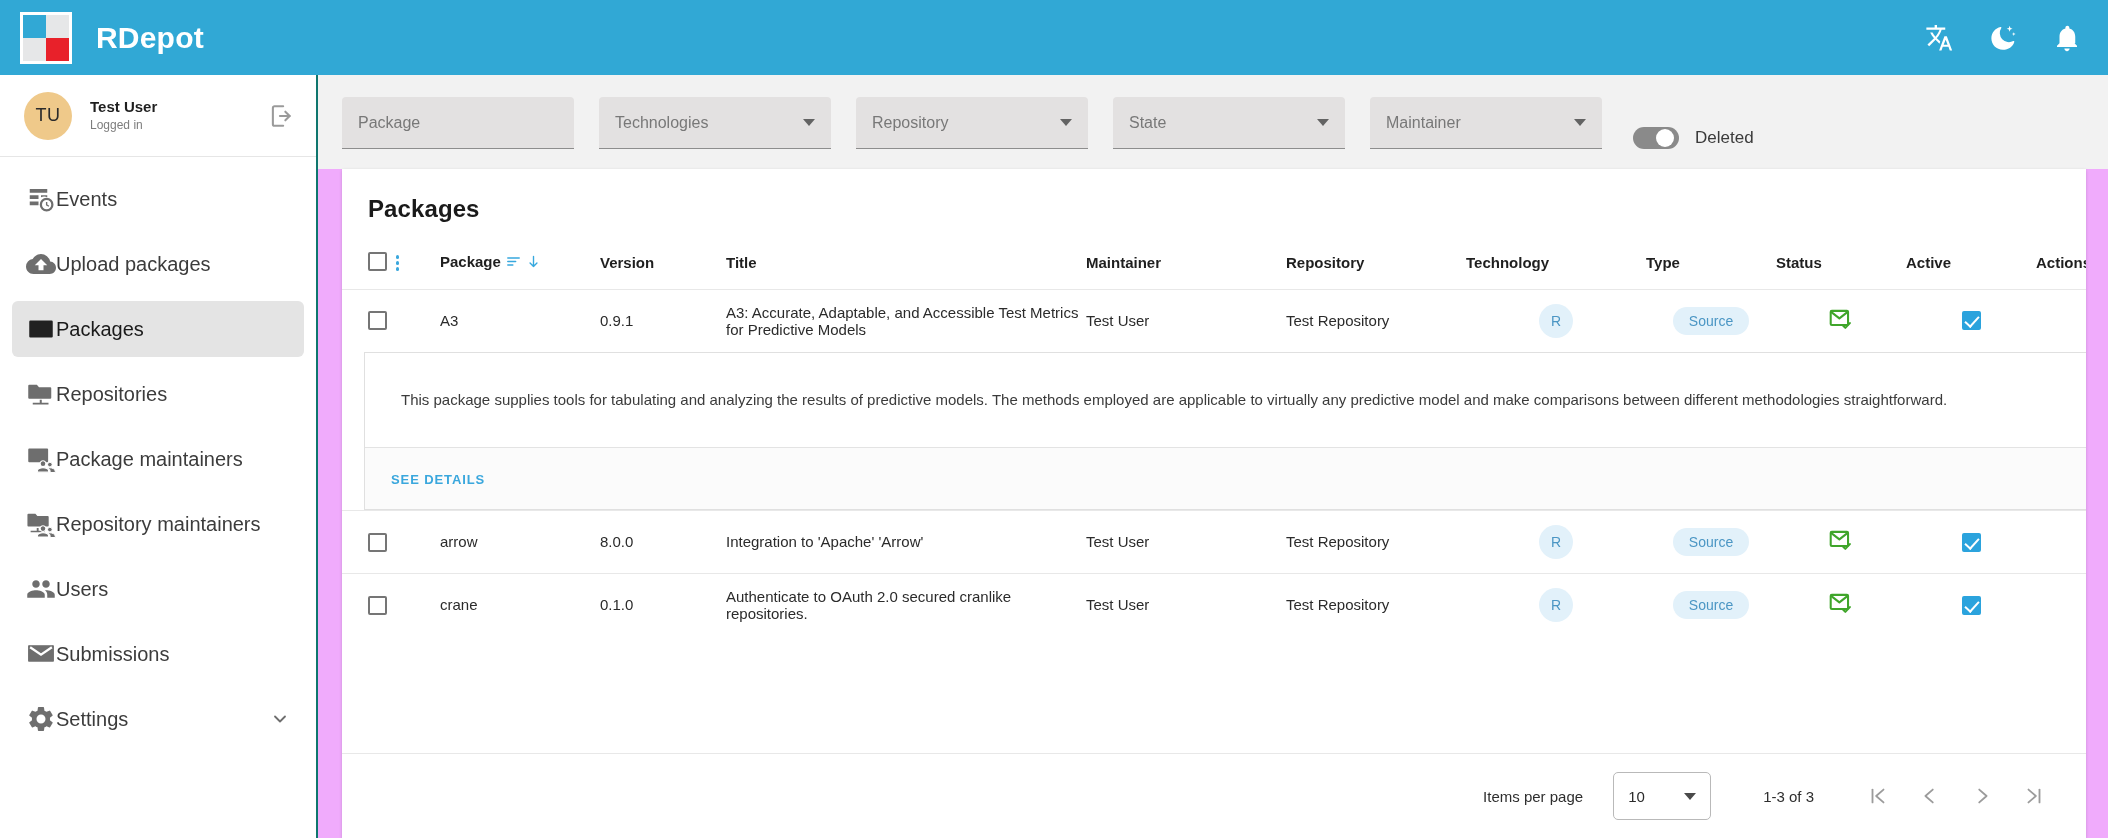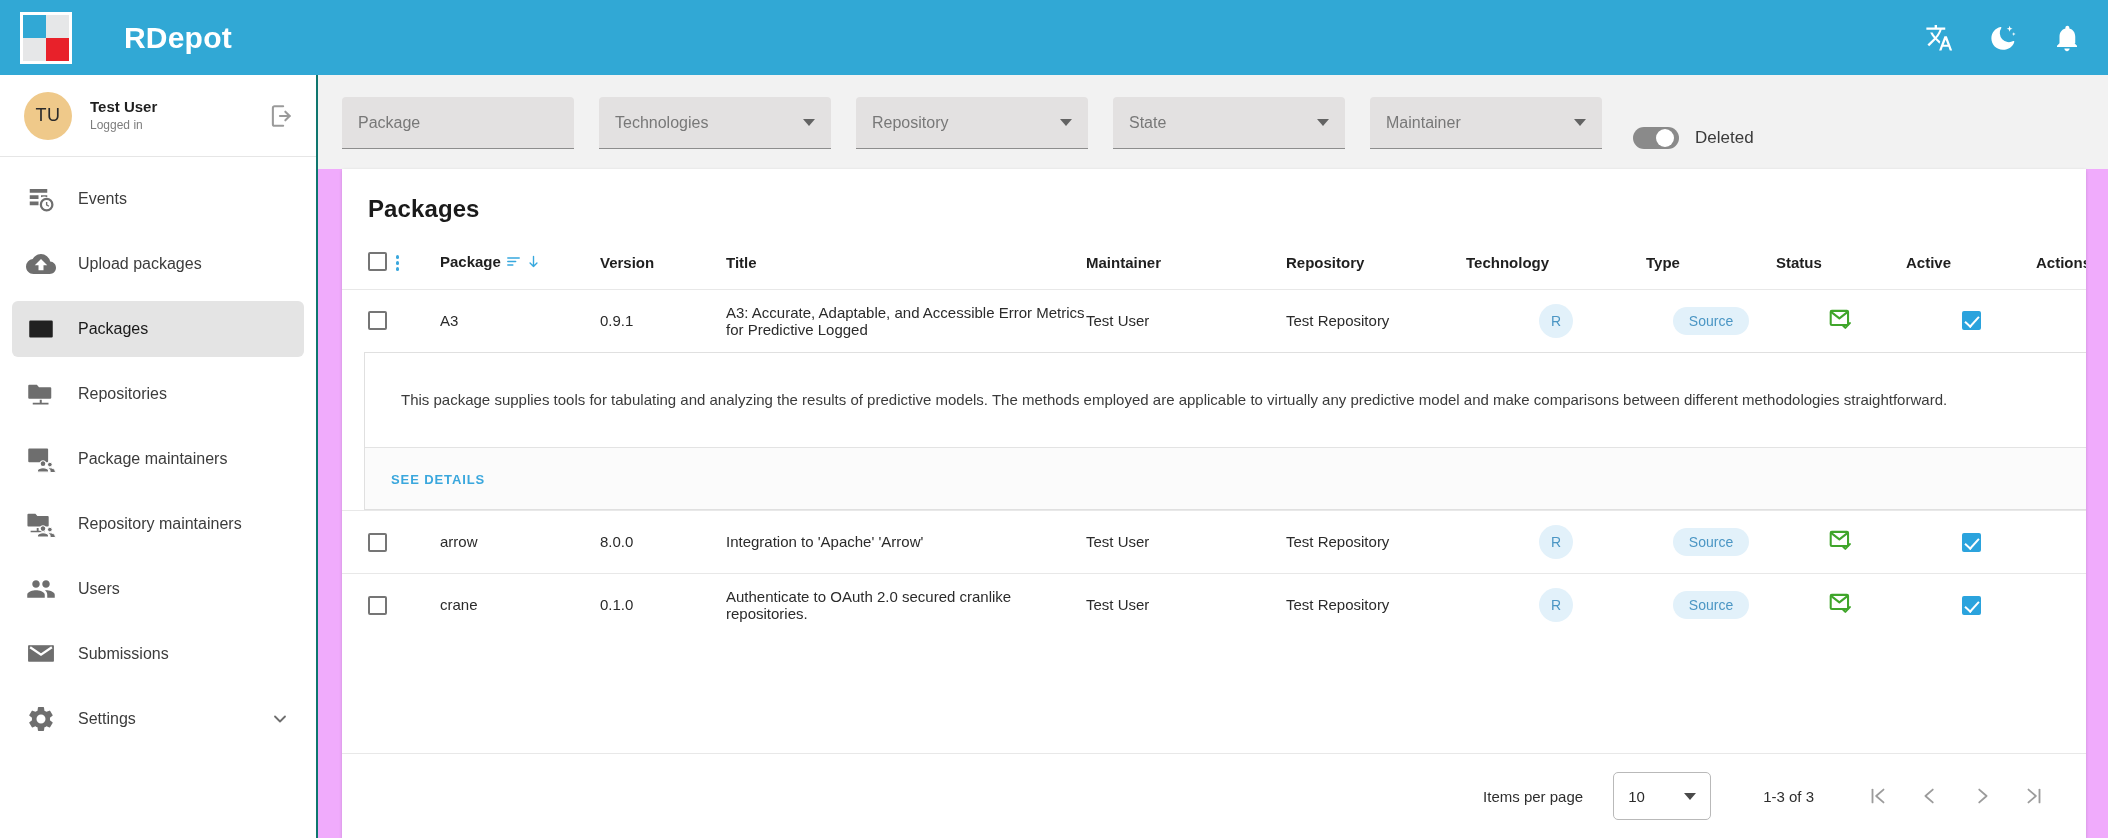--- a/index.html
+++ b/index.html
@@ -13,21 +13,20 @@
   }
   .app { position: relative; width: 2108px; height: 838px; display: flex; flex-direction: column; }
 
   
   .topbar {
     height: 75px; min-height: 75px;
     background: #31a8d5;
     display: flex; align-items: center;
     padding: 0 26px 0 20px;
     color: #ffffff;
-    gap: 28px;
   }
   .logo-mark {
     width: 52px; height: 52px;
     display: grid;
     grid-template-columns: 1fr 1fr;
     grid-template-rows: 1fr 1fr;
     border: 3px solid #ffffff;
     flex: 0 0 auto;
   }
   .logo-q { display: block; }
@@ -76,21 +75,21 @@
     display: flex; align-items: center;
     height: 56px; padding: 0 14px;
     border-radius: 6px; cursor: pointer;
     color: #3a3a3a;
     margin-bottom: 9px;
   }
   .nav-item.active { background: #e4e4e4; }
   .nav-icon { width: 30px; height: 30px; flex: 0 0 auto; display: block; color: #6e6e6e; }
   .nav-item.active .nav-icon { color: #212121; }
   .nav-label {
-    margin-left: 22px; font-size: 16px; color: #3c3c3c; white-space: nowrap;
+    font-size: 20px; color: #3c3c3c; white-space: nowrap;
   }
   .nav-item.active .nav-label { color: #1a1a1a; }
   .nav-chevron { margin-left: auto; width: 20px; height: 20px; color: #6e6e6e; }
 
   
   .main {
     flex: 1 1 auto; min-width: 0;
     background: #f0abfc;
     display: flex; flex-direction: column;
     overflow: hidden;
@@ -462,21 +461,21 @@
           </thead>
           <tbody>
 
             <tr class="data-row row-first">
               <td class="col-check">
                 <span class="cb"></span>
               </td>
               <td class="col-menu"></td>
               <td class="col-pkg">A3</td>
               <td class="col-ver">0.9.1</td>
-              <td class="col-title">A3: Accurate, Adaptable, and Accessible Error Metrics for Predictive Logged</td>
+              <td class="col-title">A3: Accurate, Adaptable, and Accessible Test Metrics for Predictive Models</td>
               <td class="col-maint">Test User</td>
               <td class="col-repo">Test Repository</td>
               <td class="col-tech">
                 <span class="tech-badge">R</span>
               </td>
               <td class="col-type">
                 <span class="type-chip">Source</span>
               </td>
               <td class="col-status">
                 <svg class="status-ico" viewBox="0 0 24 24" fill="none" stroke="currentColor" stroke-width="1.9" stroke-linecap="round" stroke-linejoin="round">

